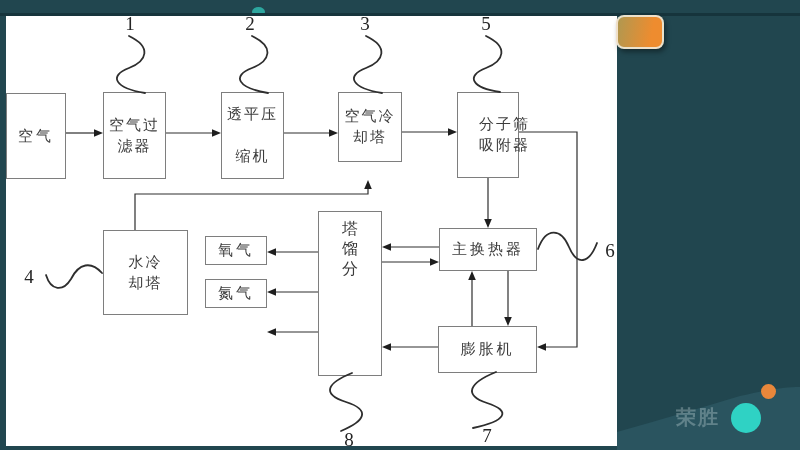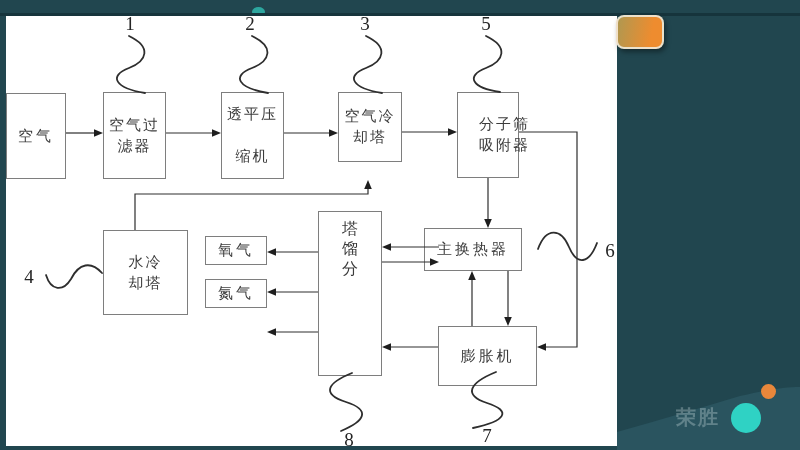--- a/index.html
+++ b/index.html
@@ -81,25 +81,25 @@
     <span class="ln1">氮气</span>
   </div>
 
 
   <div class="box col-box" style="left:318px;top:211px;width:64px;height:165px;">
     <span class="col-ch">塔</span>
     <span class="col-ch">馏</span>
     <span class="col-ch">分</span>
   </div>
 
-  <div class="box" style="left:424px;top:228px;width:98px;height:43px;">
+  <div class="box" style="left:439px;top:228px;width:98px;height:43px;">
     <span class="ln1">主换热器</span>
   </div>
 
-  <div class="box" style="left:438px;top:326px;width:99px;height:60px;align-items:center;">
+  <div class="box" style="left:438px;top:326px;width:99px;height:47px;align-items:center;">
     <span class="ln1">膨胀机</span>
   </div>
 
   <svg class="overlay" viewBox="0 0 800 450">
     <path d="M617,450 L617,432 C660,420 700,408 740,396 C765,390 785,387 800,387 L800,450 Z" fill="#2a545f"></path>
 
     <g>
       <path class="flow" d="M66,133 H94"></path>
         <polygon class="head" points="103,133 94,129.2 94,136.8"></polygon>
       <path class="flow" d="M166,133 H212"></path>

